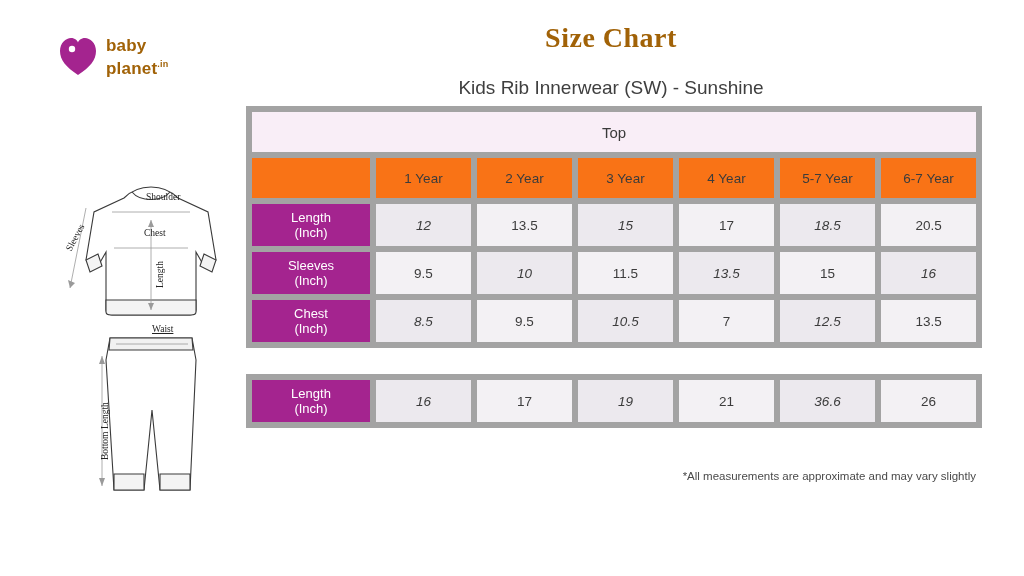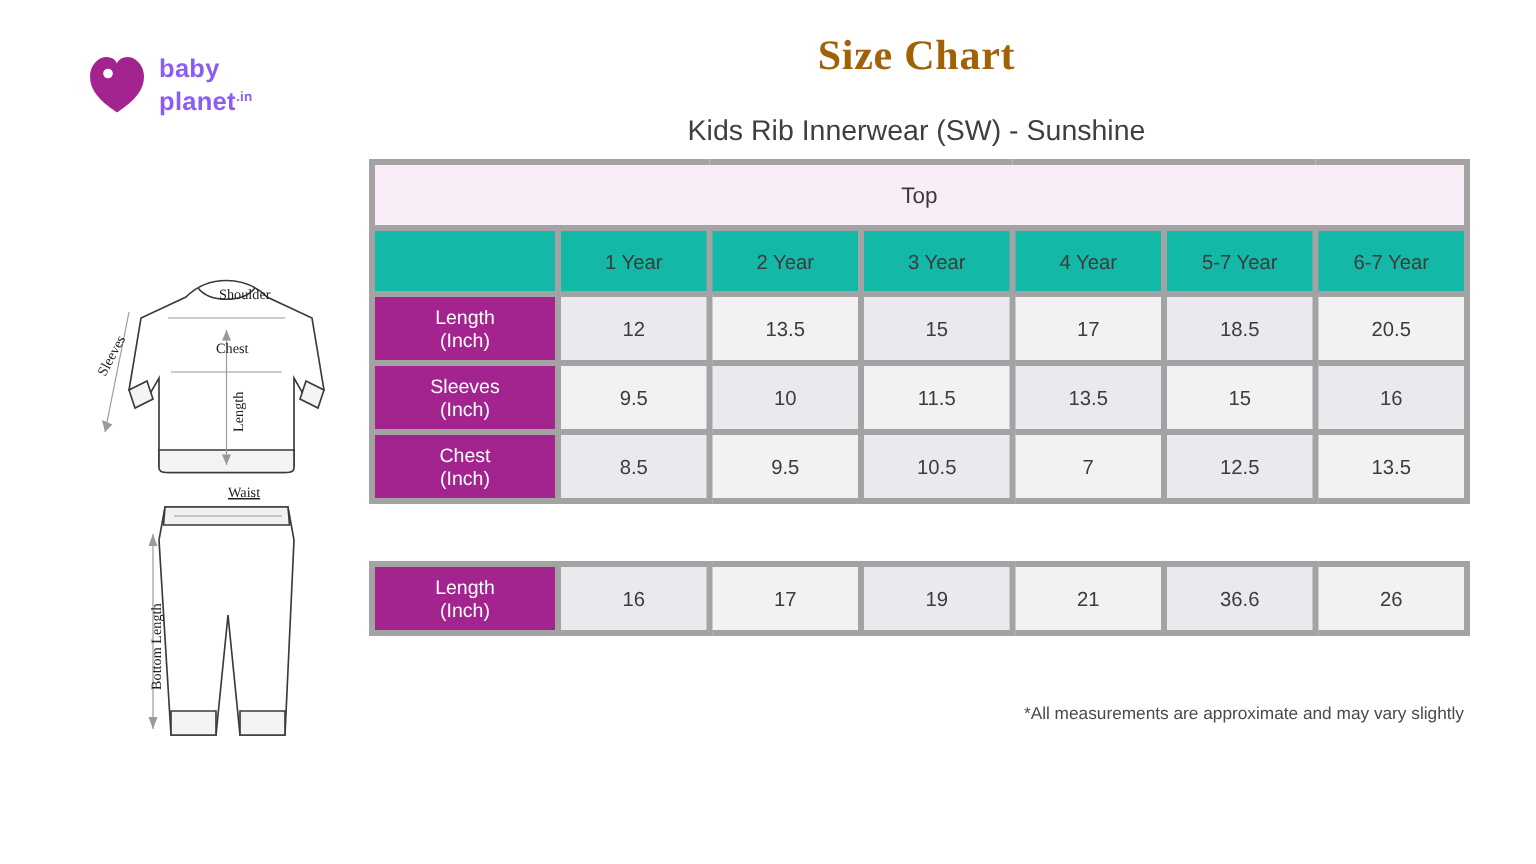--- a/index.html
+++ b/index.html
@@ -31,21 +31,21 @@
     width: 40px;
     height: 42px;
   }
   .logo-text {
     position: absolute;
     left: 48px;
     top: 6px;
     font-size: 17px;
     font-weight: bold;
     line-height: 19px;
-    color: #8b5cf6;
+    color: #a16207;
     letter-spacing: .2px;
   }
   .logo-text .tld {
     font-size: 9px;
     font-weight: bold;
     vertical-align: super;
   }
 
   
   .title {
@@ -95,21 +95,21 @@
     transform-origin: left top;
   }
 
   
   .table {
     position: absolute;
     border-collapse: collapse;
     table-layout: fixed;
   }
   .table td {
-    border: 4px solid #a3a3a3;
+    border: 6px solid #a3a3a3;
     font-size: 13.5px;
     text-align: center;
     color: #3c3c3c;
     background: #f3f1f4;
     height: 40px;
     vertical-align: middle;
   }
   .band {
     background: #f9eef7 !important;
     font-size: 15px !important;
@@ -118,27 +118,28 @@
   }
   .rowhead {
     background: #a4248f !important;
     color: #ffffff !important;
     font-size: 13px !important;
     line-height: 15px;
     font-weight: normal;
   }
   .alt {
     background: #ece9ee !important;
+    font-style: italic;
   }
   .size-row td {
     background: #ece9ee;
     height: 38px;
   }
   .age-row td {
-    background: #14b8a6;
+    background: #f97316;
     height: 38px;
   }
 
   #top-table {
     left: 246px;
     top: 106px;
     width: 730px;
   }
   #bottom-table {
     left: 246px;

